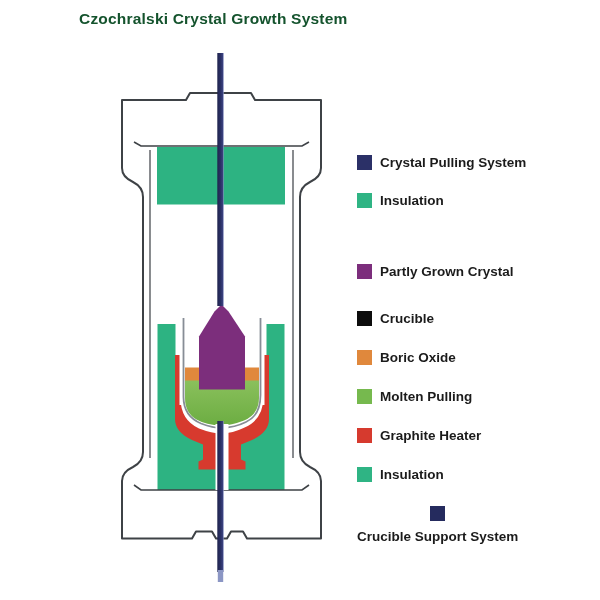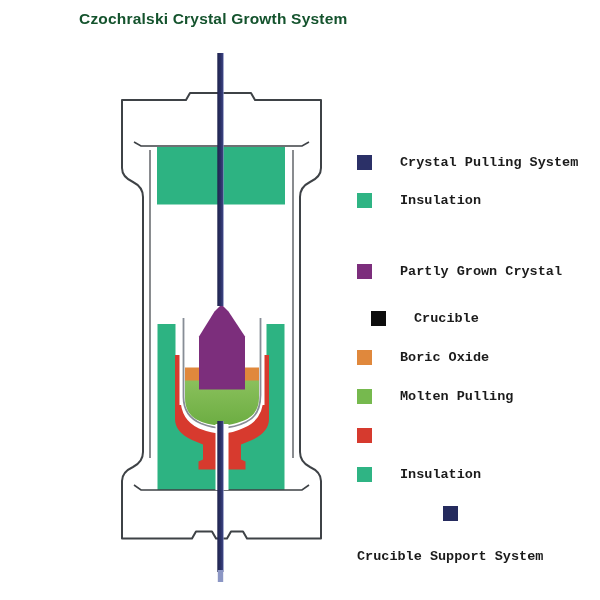--- a/index.html
+++ b/index.html
@@ -8,30 +8,30 @@
     font-family:"Liberation Sans", sans-serif;overflow:hidden;
   }
   .title{
     position:absolute;left:79px;top:10px;
     font-size:15.5px;font-weight:bold;color:#14532d;letter-spacing:.2px;
     white-space:nowrap;
   }
   svg.diagram{position:absolute;left:0;top:0;}
   .legend{position:absolute;left:357px;top:0;width:243px;height:600px;}
   .legend-item{
-    position:absolute;left:0;display:flex;align-items:center;gap:28px;height:16px;font-family:Liberation Mono, monospace;
+    position:absolute;left:0;display:flex;align-items:center;gap:8px;height:16px;
   }
   .legend-item .swatch{width:15px;height:15px;flex:0 0 15px;}
   .legend-item .lbl{
     font-size:13.5px;font-weight:bold;color:#1b1b1b;white-space:nowrap;
   }
   .legend-item:nth-child(1){top:154px;}
   .legend-item:nth-child(2){top:192px;}
   .legend-item:nth-child(3){top:263px;}
-  .legend-item:nth-child(4){top:310px;margin-left:14px;}
+  .legend-item:nth-child(4){top:310px;}
   .legend-item:nth-child(5){top:349px;}
   .legend-item:nth-child(6){top:388px;}
   .legend-item:nth-child(7){top:427px;}
   .legend-item:nth-child(8){top:466px;}
   .legend-item:nth-child(9){top:506px;flex-direction:column;}
 </style>
 </head>
 <body>
 
 <div class="title">Czochralski Crystal Growth System</div>
@@ -114,20 +114,21 @@
   <div class="legend-item">
     <span class="swatch" style="background-color: rgb(224, 136, 60);"></span>
     <span class="lbl">Boric Oxide</span>
   </div>
   <div class="legend-item">
     <span class="swatch" style="background-color: rgb(118, 185, 78);"></span>
     <span class="lbl">Molten Pulling</span>
   </div>
   <div class="legend-item">
     <span class="swatch" style="background-color: rgb(214, 58, 46);"></span>
+    <span class="lbl">Graphite Heater</span>
   </div>
   <div class="legend-item">
     <span class="swatch" style="background-color: rgb(47, 180, 132);"></span>
     <span class="lbl">Insulation</span>
   </div>
   <div class="legend-item">
     <span class="swatch" style="background-color: rgb(37, 43, 94);"></span>
     <span class="lbl">Crucible Support System</span>
   </div>
 </div>

